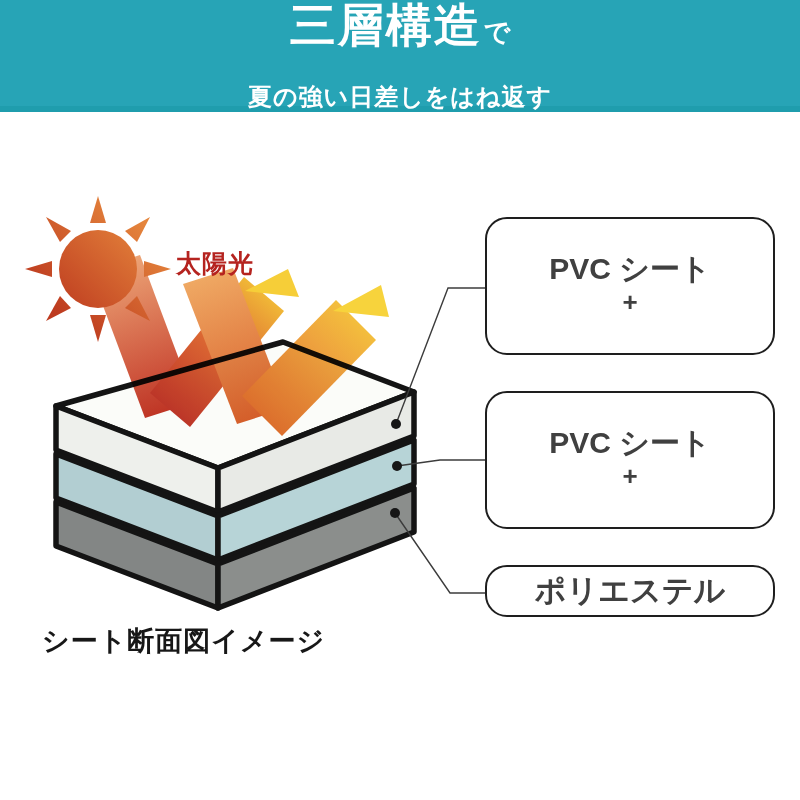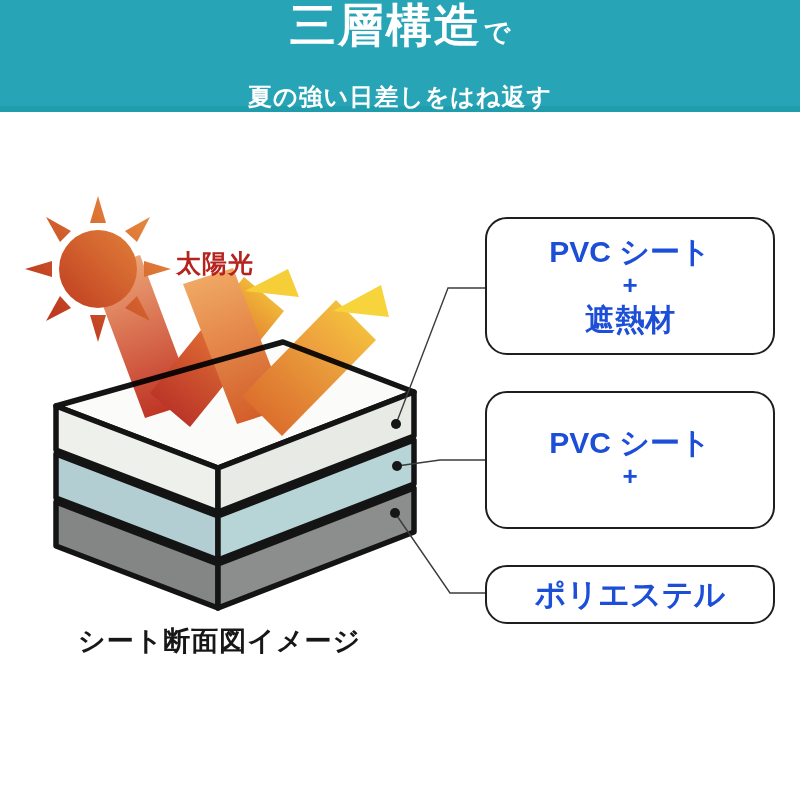--- a/index.html
+++ b/index.html
@@ -19,33 +19,33 @@
   .title-main{font-size:46px;font-weight:bold;letter-spacing:2px;}
   .title-suffix{font-size:26px;font-weight:bold;margin-left:2px;}
   .subtitle{font-size:24px;font-weight:bold;margin-top:24px;letter-spacing:1px;}
   
   .stage{position:absolute;left:0;top:8px;width:800px;height:800px;}
   svg{position:absolute;left:0;top:0;}
   
   .label-box{
     position:absolute;background:#ffffff;border:2.5px solid #1e1e1e;border-radius:22px;
     display:flex;flex-direction:column;align-items:center;justify-content:center;
-    font-weight:bold;color:#1d4ed8;text-align:center;line-height:1.15;
+    font-weight:bold;color:#404040;text-align:center;line-height:1.15;
     box-sizing:border-box;
   }
   .label-box .ln{font-size:30px;}
   .label-box .plus{font-size:26px;margin:2px 0;}
   #label-box-1{left:485px;top:209px;width:290px;height:138px;}
   #label-box-2{left:485px;top:383px;width:290px;height:138px;}
-  #label-box-3{left:485px;top:557px;width:290px;height:59px;}
+  #label-box-3{left:485px;top:557px;width:290px;height:52px;}
   #label-box-3 .ln{font-size:31px;}
   
   .caption{
     position:absolute;left:42px;top:615px;
-    font-size:27px;font-weight:bold;color:#171717;letter-spacing:1px;margin-left:36px;
+    font-size:27px;font-weight:bold;color:#171717;letter-spacing:1px;
   }
   .mult{mix-blend-mode:multiply;}
 </style>
 </head>
 <body>
 
 <div class="header">
   <div class="title-line">
     <span class="title-main">三層構造</span>
     <span class="title-suffix">で</span>
@@ -124,21 +124,20 @@
   <g fill="#161616">
     <circle cx="396" cy="416" r="5"></circle>
     <circle cx="397" cy="458" r="5"></circle>
     <circle cx="395" cy="505" r="5"></circle>
   </g>
 </svg>
 
 <div class="label-box" id="label-box-1">
   <div class="ln">PVC シート</div>
   <div class="plus">+</div>
-  <div class="ln">遮熱材</div>
 </div>
 
 <div class="label-box" id="label-box-2">
   <div class="ln">PVC シート</div>
   <div class="plus">+</div>
 </div>
 
 <div class="label-box" id="label-box-3">
   <div class="ln">ポリエステル</div>
 </div>

